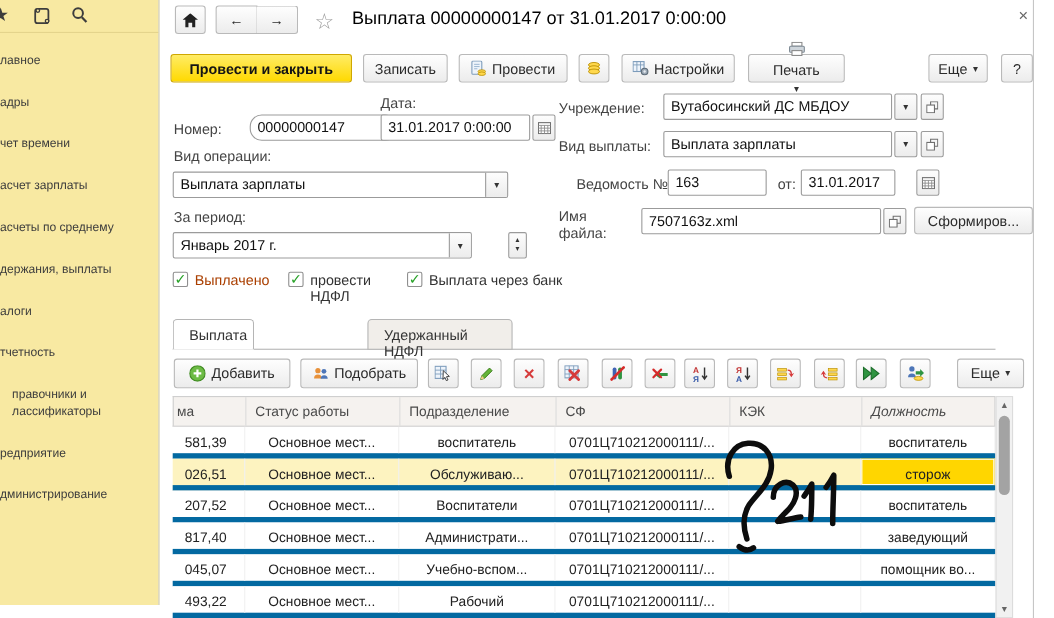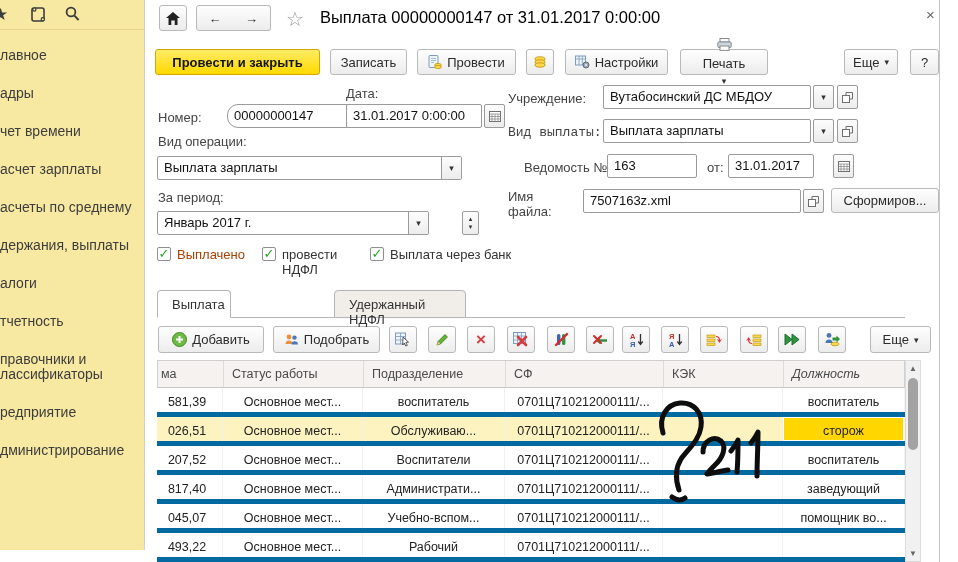--- a/index.html
+++ b/index.html
@@ -12,21 +12,21 @@
   
   #sidebar {
     position:absolute; left:0; top:0; width:145px; height:550px;
     background:#f8e9a2; border-right:1px solid #cfcfcf;
   }
   .sb-head { position:relative; height:30px; border-bottom:1px solid #e4d48c; }
   .sb-ico { position:absolute; top:5px; color:#3d3d3d; }
   .sb-menu { padding-top:13px; }
   .sb-item {
     padding:5px 8px 5px 0; margin-bottom:13px; color:#3d3d3d;
-    font-size:14px; line-height:15px; cursor:pointer;
+    font-size:11px; line-height:15px; cursor:pointer;
   }
   
   .btn {
     position:absolute; height:26px; border:1px solid #b9b9b9; border-radius:3px;
     background:linear-gradient(#fefefe,#ececec); color:#2b2b2b;
     font-size:13px; display:flex; align-items:center; justify-content:center;
     gap:5px; padding:0 10px; cursor:pointer; white-space:nowrap;
   }
   .btn-yellow {
     background:linear-gradient(#ffec66,#ffd900); border-color:#cfa700;
@@ -121,21 +121,21 @@
     </div>
     <nav class="sb-menu">
       <div class="sb-item">лавное</div>
       <div class="sb-item">адры</div>
       <div class="sb-item">чет времени</div>
       <div class="sb-item">асчет зарплаты</div>
       <div class="sb-item">асчеты по среднему</div>
       <div class="sb-item">держания, выплаты</div>
       <div class="sb-item">алоги</div>
       <div class="sb-item">тчетность</div>
-      <div class="sb-item" style="width:120px;">правочники и лассификаторы</div>
+      <div class="sb-item" style="width:120px;padding-left:11px;">правочники и лассификаторы</div>
       <div class="sb-item">редприятие</div>
       <div class="sb-item">дминистрирование</div>
     </nav>
   </aside>
 
   <div class="vline" style="left:939px; top:0; height:562px;"></div>
 
   <div class="btn iconbtn" style="left:159px; top:5px;">
     <svg class="ico" width="14" height="13" viewBox="0 0 14 13">
         <path d="M7 0 L14 6 H11.5 V13 H8.7 V8.6 H5.3 V13 H2.5 V6 H0 Z" fill="#222"></path>
@@ -239,21 +239,21 @@
   <div class="sidebtn" style="left:813px; top:85px;">
       <span class="dd">▾</span>
     </div>
   <div class="sidebtn" style="left:837px; top:85px;">
     <svg width="11" height="11" viewBox="0 0 11 11">
         <rect x="0.5" y="3.5" width="7" height="7" fill="#fff" stroke="#6f6f6f"></rect>
         <path d="M4 3.5 V0.5 h6.5 V7 h-3" fill="none" stroke="#6f6f6f"></path>
       </svg>
   </div>
 
-  <span class="lbl" style="left:508px; top:125px;font-family:Liberation Mono, monospace;">Вид выплаты:</span>
+  <span class="lbl" style="left:508px; top:125px;">Вид выплаты:</span>
   <div class="field" style="left:603px; top:119px; width:208px;">Выплата зарплаты</div>
   <div class="sidebtn" style="left:813px; top:119px;">
       <span class="dd">▾</span>
     </div>
   <div class="sidebtn" style="left:837px; top:119px;">
     <svg width="11" height="11" viewBox="0 0 11 11">
         <rect x="0.5" y="3.5" width="7" height="7" fill="#fff" stroke="#6f6f6f"></rect>
         <path d="M4 3.5 V0.5 h6.5 V7 h-3" fill="none" stroke="#6f6f6f"></path>
       </svg>
   </div>

